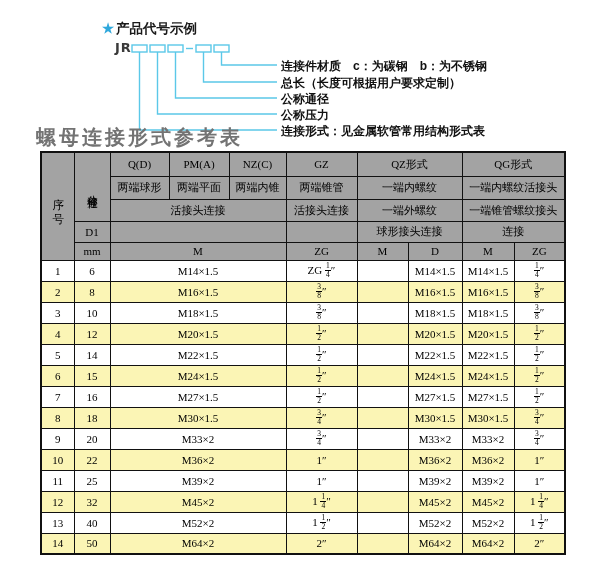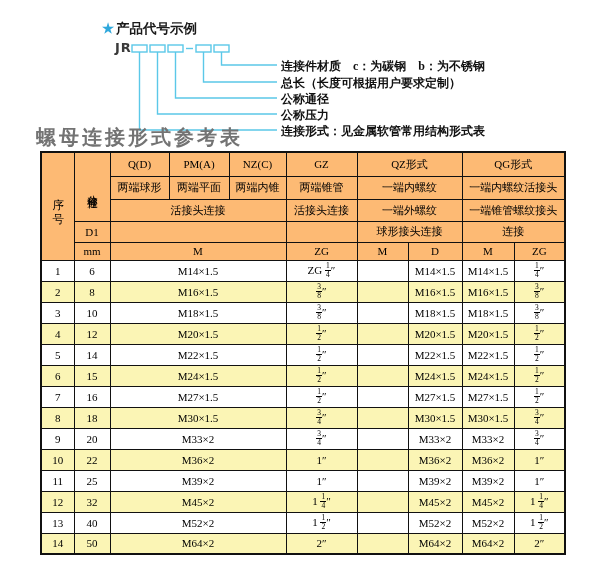--- a/index.html
+++ b/index.html
@@ -6,33 +6,33 @@
   body { background:#e8e8e8; font-family:"Liberation Serif","DejaVu Serif",serif; }
   .page { position:relative; width:600px; height:567px; background:#ffffff; overflow:hidden; }
 
   
   .diag-svg { position:absolute; left:0; top:0; width:600px; height:150px; }
   .diag-title { position:absolute; left:102px; top:20px; font-family:Liberation Sans, sans-serif;
                 font-size:13.5px; font-weight:bold; color:#1a1a1a; }
   .diag-title .star { color:#2fa8dc; margin-right:2px; }
   .jr-prefix { position:absolute; left:115px; top:40px; font-family:"DejaVu Sans","Liberation Sans",sans-serif;
                font-size:13px; font-weight:bold; color:#3a3a3a; letter-spacing:1px;text-align:right; }
-  .dlabel { position:absolute; left:281px; font-family:Liberation Serif, serif;
+  .dlabel { position:absolute; left:281px; font-family:Liberation Sans, sans-serif;
             font-size:12px; font-weight:bold; color:#111; white-space:nowrap; }
 
   
   .tbl-title { position:absolute; left:36px; top:124px; font-size:20px; font-weight:bold; color:#737373;
                font-family:"DejaVu Serif","Liberation Serif",serif; letter-spacing:3px; }
 
   
   .tbl-wrap { position:absolute; left:40px; top:151px; }
   table { border-collapse:collapse; table-layout:fixed; border:2px solid #111; }
   th, td { border:1px solid #111; text-align:center; vertical-align:middle; padding:0;
            font-size:11px; font-weight:normal; white-space:nowrap; overflow:hidden; color:#000; }
-  thead th { background:#fdba74; }
+  thead th { background:#a3a3a3; }
   tbody td { background:#ffffff; height:21px; }
   tbody tr.alt td { background:#fbf5b5; }
   thead tr:nth-child(1) th { height:24px; }
   thead tr:nth-child(2) th { height:23px; }
   thead tr:nth-child(3) th { height:22px; }
   thead tr:nth-child(4) th { height:21px;margin-top:24px; }
   thead tr:nth-child(5) th { height:18px;margin-top:45px; }
 
   .vt { writing-mode:vertical-lr; text-orientation:upright; margin:0 auto; }
   .vt-seq { letter-spacing:16px; font-size:11.5px; }

